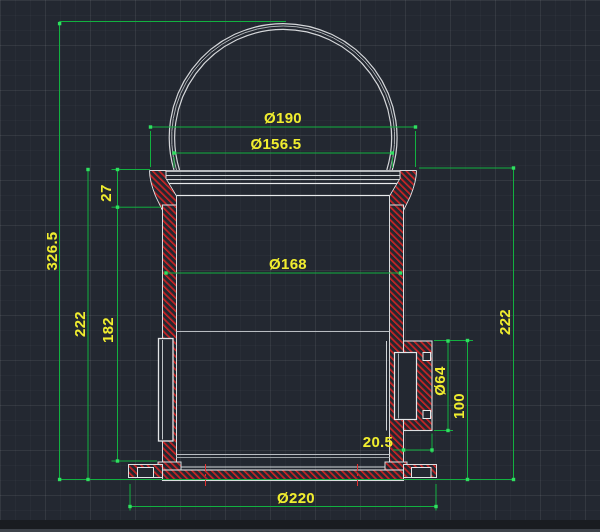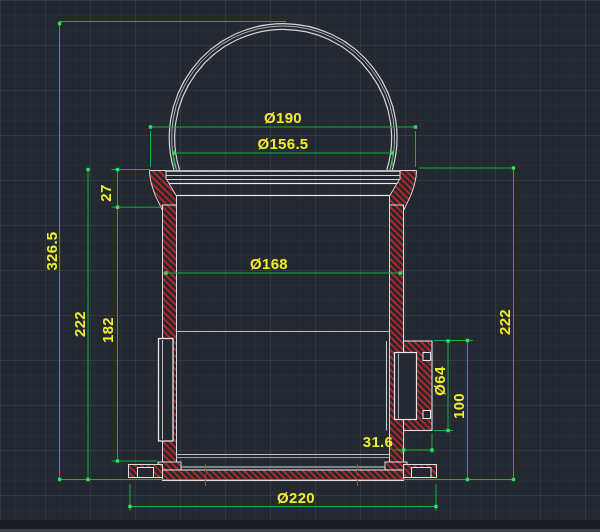--- a/index.html
+++ b/index.html
@@ -152,24 +152,24 @@
       <rect x="465.8" y="338.8" width="3.4" height="3.4"></rect>
         <rect x="465.8" y="477.8" width="3.4" height="3.4"></rect>
       <rect x="401.8" y="448.3" width="3.4" height="3.4"></rect>
         <rect x="430.3" y="448.3" width="3.4" height="3.4"></rect>
       <rect x="128.3" y="504.8" width="3.4" height="3.4"></rect>
         <rect x="434.3" y="504.8" width="3.4" height="3.4"></rect>
     </g>
   </svg>
 
   <span class="dim" style="left:283px;top:117px">Ø190</span>
-  <span class="dim" style="left:283px;top:143px">Ø156.5</span>
-  <span class="dim" style="left:269px;top:263px">Ø168</span>
+  <span class="dim" style="left:276px;top:143px">Ø156.5</span>
+  <span class="dim" style="left:288px;top:263px">Ø168</span>
   <span class="dim" style="left:296px;top:497px">Ø220</span>
-  <span class="dim" style="left:378px;top:441px">31.6</span>
+  <span class="dim" style="left:378px;top:441px">20.5</span>
   <span class="dim rot" style="left:105px;top:193px">27</span>
   <span class="dim rot" style="left:51px;top:251px">326.5</span>
   <span class="dim rot" style="left:79px;top:324px">222</span>
   <span class="dim rot" style="left:107px;top:330px">182</span>
   <span class="dim rot" style="left:504px;top:322px">222</span>
   <span class="dim rot" style="left:439px;top:381px">Ø64</span>
   <span class="dim rot" style="left:458px;top:406px">100</span>
 
   <div class="bottom-strip"></div>
   <div class="bottom-bar"></div>

